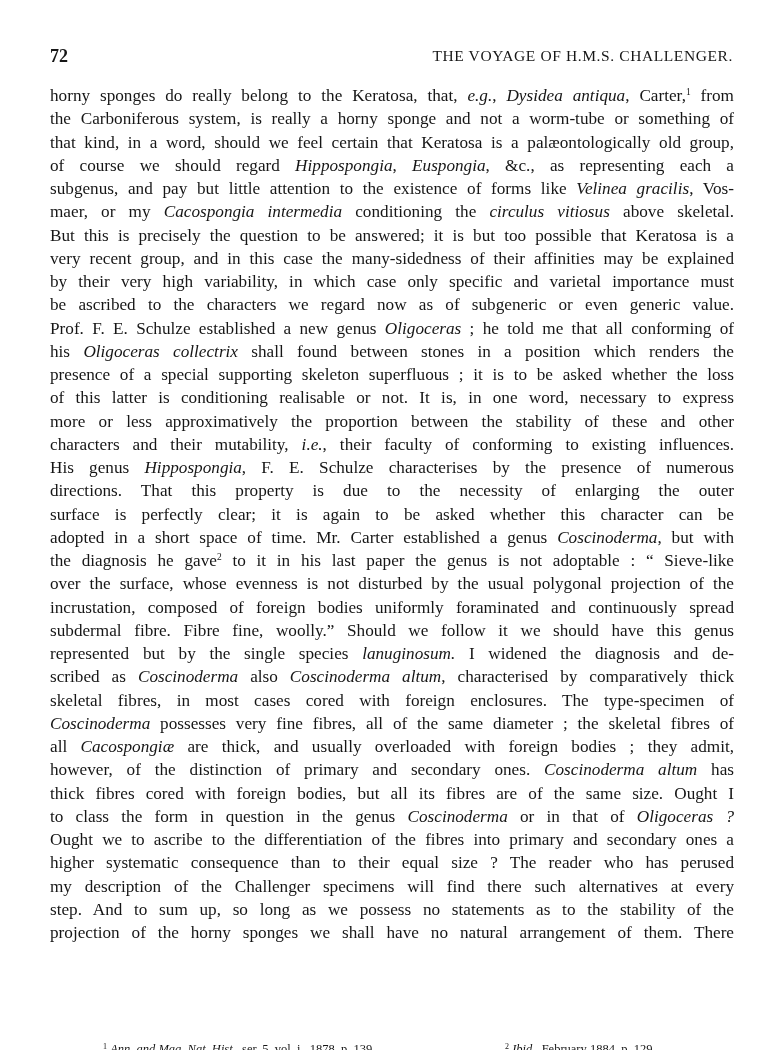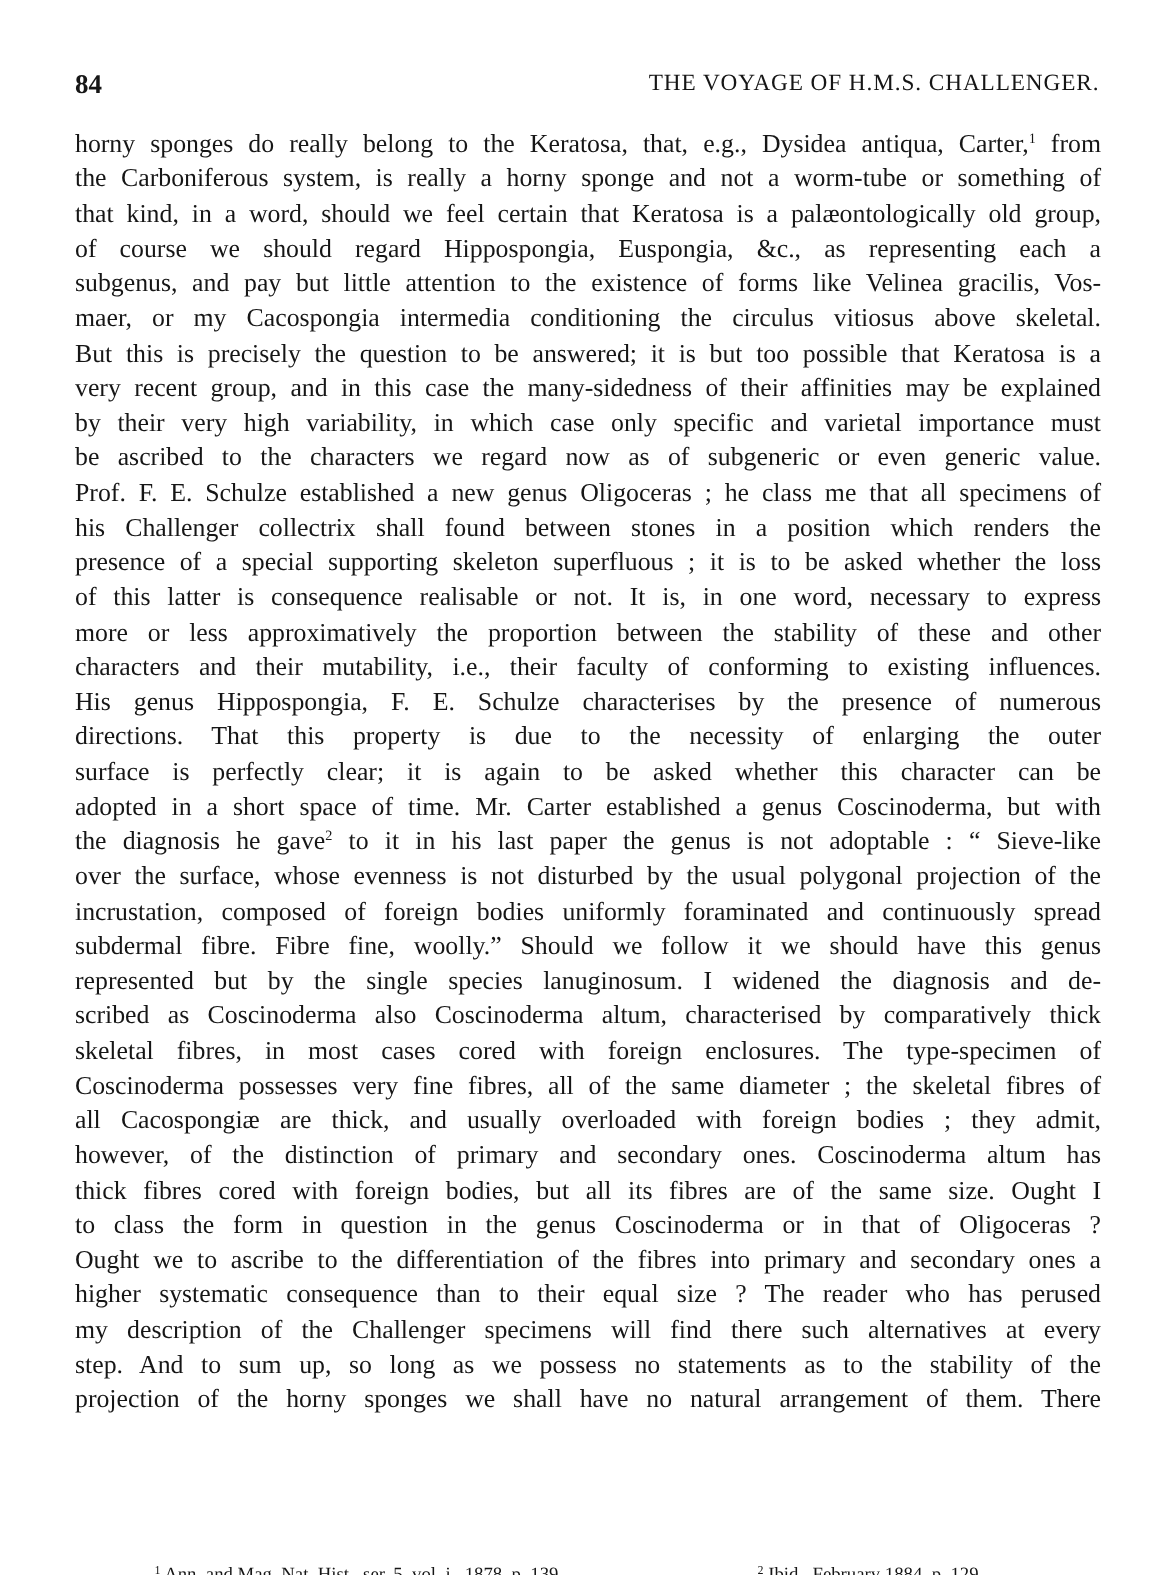--- a/index.html
+++ b/index.html
@@ -56,21 +56,21 @@
       line-height: 23.25px;
     }
     .line {
       display: block;
       white-space: nowrap;
       text-align: justify;
       text-align-last: justify;
       height: 23.25px;
       overflow: visible;
     }
-    .seg-i { }
+    .seg-i { font-style: italic; }
     sup {
       font-size: 9.5px;
       vertical-align: 6px;
       line-height: 0;
     }
     .footnotes {
       position: absolute;
       top: 1017px;
       left: 50px;
       width: 684px;
@@ -85,39 +85,39 @@
     }
     .fn-1 { left: 53px; }
     .fn-2 { left: 455px; }
     .fn sup { font-size: 8px; vertical-align: 4px; }
   </style>
 </head>
 <body>
 
 <div class="page">
   <div class="running-head">
-    <span class="page-number">84</span>
+    <span class="page-number">72</span>
     <span class="running-title">THE VOYAGE OF H.M.S. CHALLENGER.</span>
   </div>
 
   <div class="body-text" id="body-text">
       <span class="line"><span>horny sponges do really belong to the Keratosa, that, </span><span class="seg-i">e.g.</span><span>, </span><span class="seg-i">Dysidea antiqua</span><span>, Carter,</span><sup>1</sup><span> from</span></span>
       <span class="line"><span>the Carboniferous system, is really a horny sponge and not  a worm-tube or  something of</span></span>
       <span class="line"><span>that kind, in a word, should we feel certain that Keratosa is a palæontologically old group,</span></span>
       <span class="line"><span>of course we should regard </span><span class="seg-i">Hippospongia</span><span>, </span><span class="seg-i">Euspongia</span><span>, &amp;c., as representing each a</span></span>
       <span class="line"><span>subgenus, and pay but little attention to the existence of forms like </span><span class="seg-i">Velinea gracilis</span><span>, Vos-</span></span>
       <span class="line"><span>maer, or my </span><span class="seg-i">Cacospongia intermedia</span><span> conditioning the </span><span class="seg-i">circulus vitiosus</span><span> above skeletal.</span></span>
       <span class="line"><span>But this is precisely the question to be answered;  it is but too possible that Keratosa is a</span></span>
       <span class="line"><span>very recent group, and in this case the many-sidedness of their affinities may be explained</span></span>
       <span class="line"><span>by their  very high variability, in which case only specific and  varietal  importance must</span></span>
       <span class="line"><span>be ascribed to the characters we regard now as of subgeneric or even generic value.</span></span>
-      <span class="line"><span>Prof. F. E. Schulze established a new genus </span><span class="seg-i">Oligoceras</span><span> ;  he class me that all specimens of</span></span>
-      <span class="line"><span>his </span><span class="seg-i">Challenger collectrix</span><span> shall found between stones in a position which renders the</span></span>
+      <span class="line"><span>Prof. F. E. Schulze established a new genus </span><span class="seg-i">Oligoceras</span><span> ;  he told me that all conforming of</span></span>
+      <span class="line"><span>his </span><span class="seg-i">Oligoceras collectrix</span><span> shall found between stones in a position which renders the</span></span>
       <span class="line"><span>presence of a special supporting skeleton superfluous ; it is to  be asked whether the loss</span></span>
-      <span class="line"><span>of this latter is consequence realisable or not.   It is, in one word, necessary to express</span></span>
+      <span class="line"><span>of this latter is conditioning realisable or not.   It is, in one word, necessary to express</span></span>
       <span class="line"><span>more or less approximatively the proportion between the stability of these and other</span></span>
       <span class="line"><span>characters and their mutability, </span><span class="seg-i">i.e.</span><span>, their faculty of conforming to existing influences.</span></span>
       <span class="line"><span>His genus </span><span class="seg-i">Hippospongia</span><span>, F. E. Schulze characterises by the presence of numerous</span></span>
       <span class="line"><span>directions.   That this property is due to the necessity of enlarging the outer</span></span>
       <span class="line"><span>surface is perfectly clear;  it is again to be asked whether this character can be</span></span>
       <span class="line"><span>adopted in a short space of time.   Mr. Carter established a genus </span><span class="seg-i">Coscinoderma</span><span>, but with</span></span>
       <span class="line"><span>the diagnosis he gave</span><sup>2</sup><span> to it in his last paper the genus is not adoptable :  “ Sieve-like</span></span>
       <span class="line"><span>over the surface, whose evenness is not disturbed by the usual polygonal projection of the</span></span>
       <span class="line"><span>incrustation, composed of foreign bodies uniformly foraminated and continuously spread</span></span>
       <span class="line"><span>subdermal fibre.   Fibre fine, woolly.”   Should we follow it we should have this genus</span></span>

